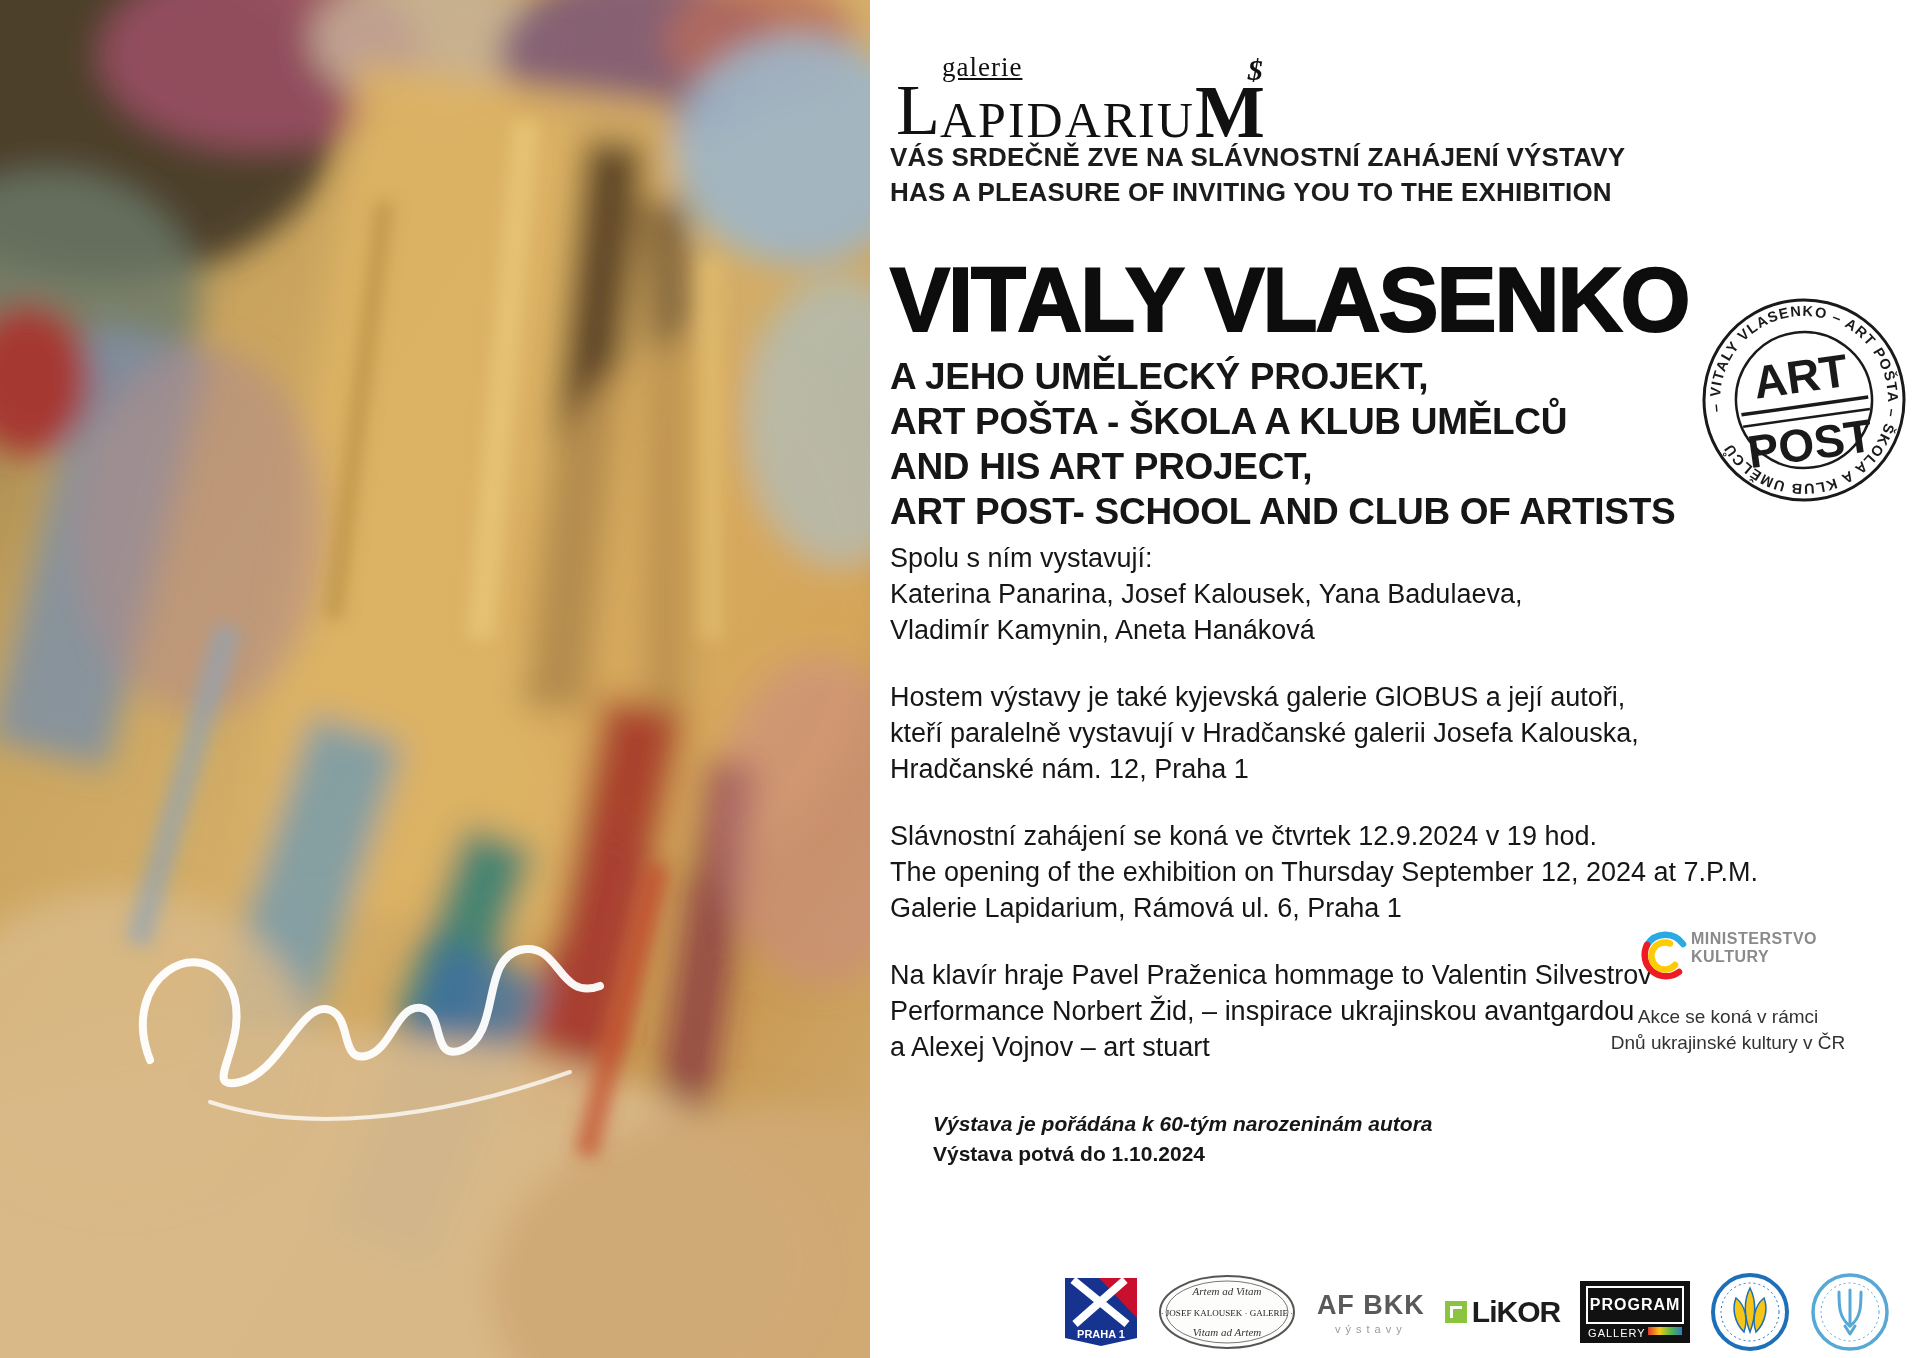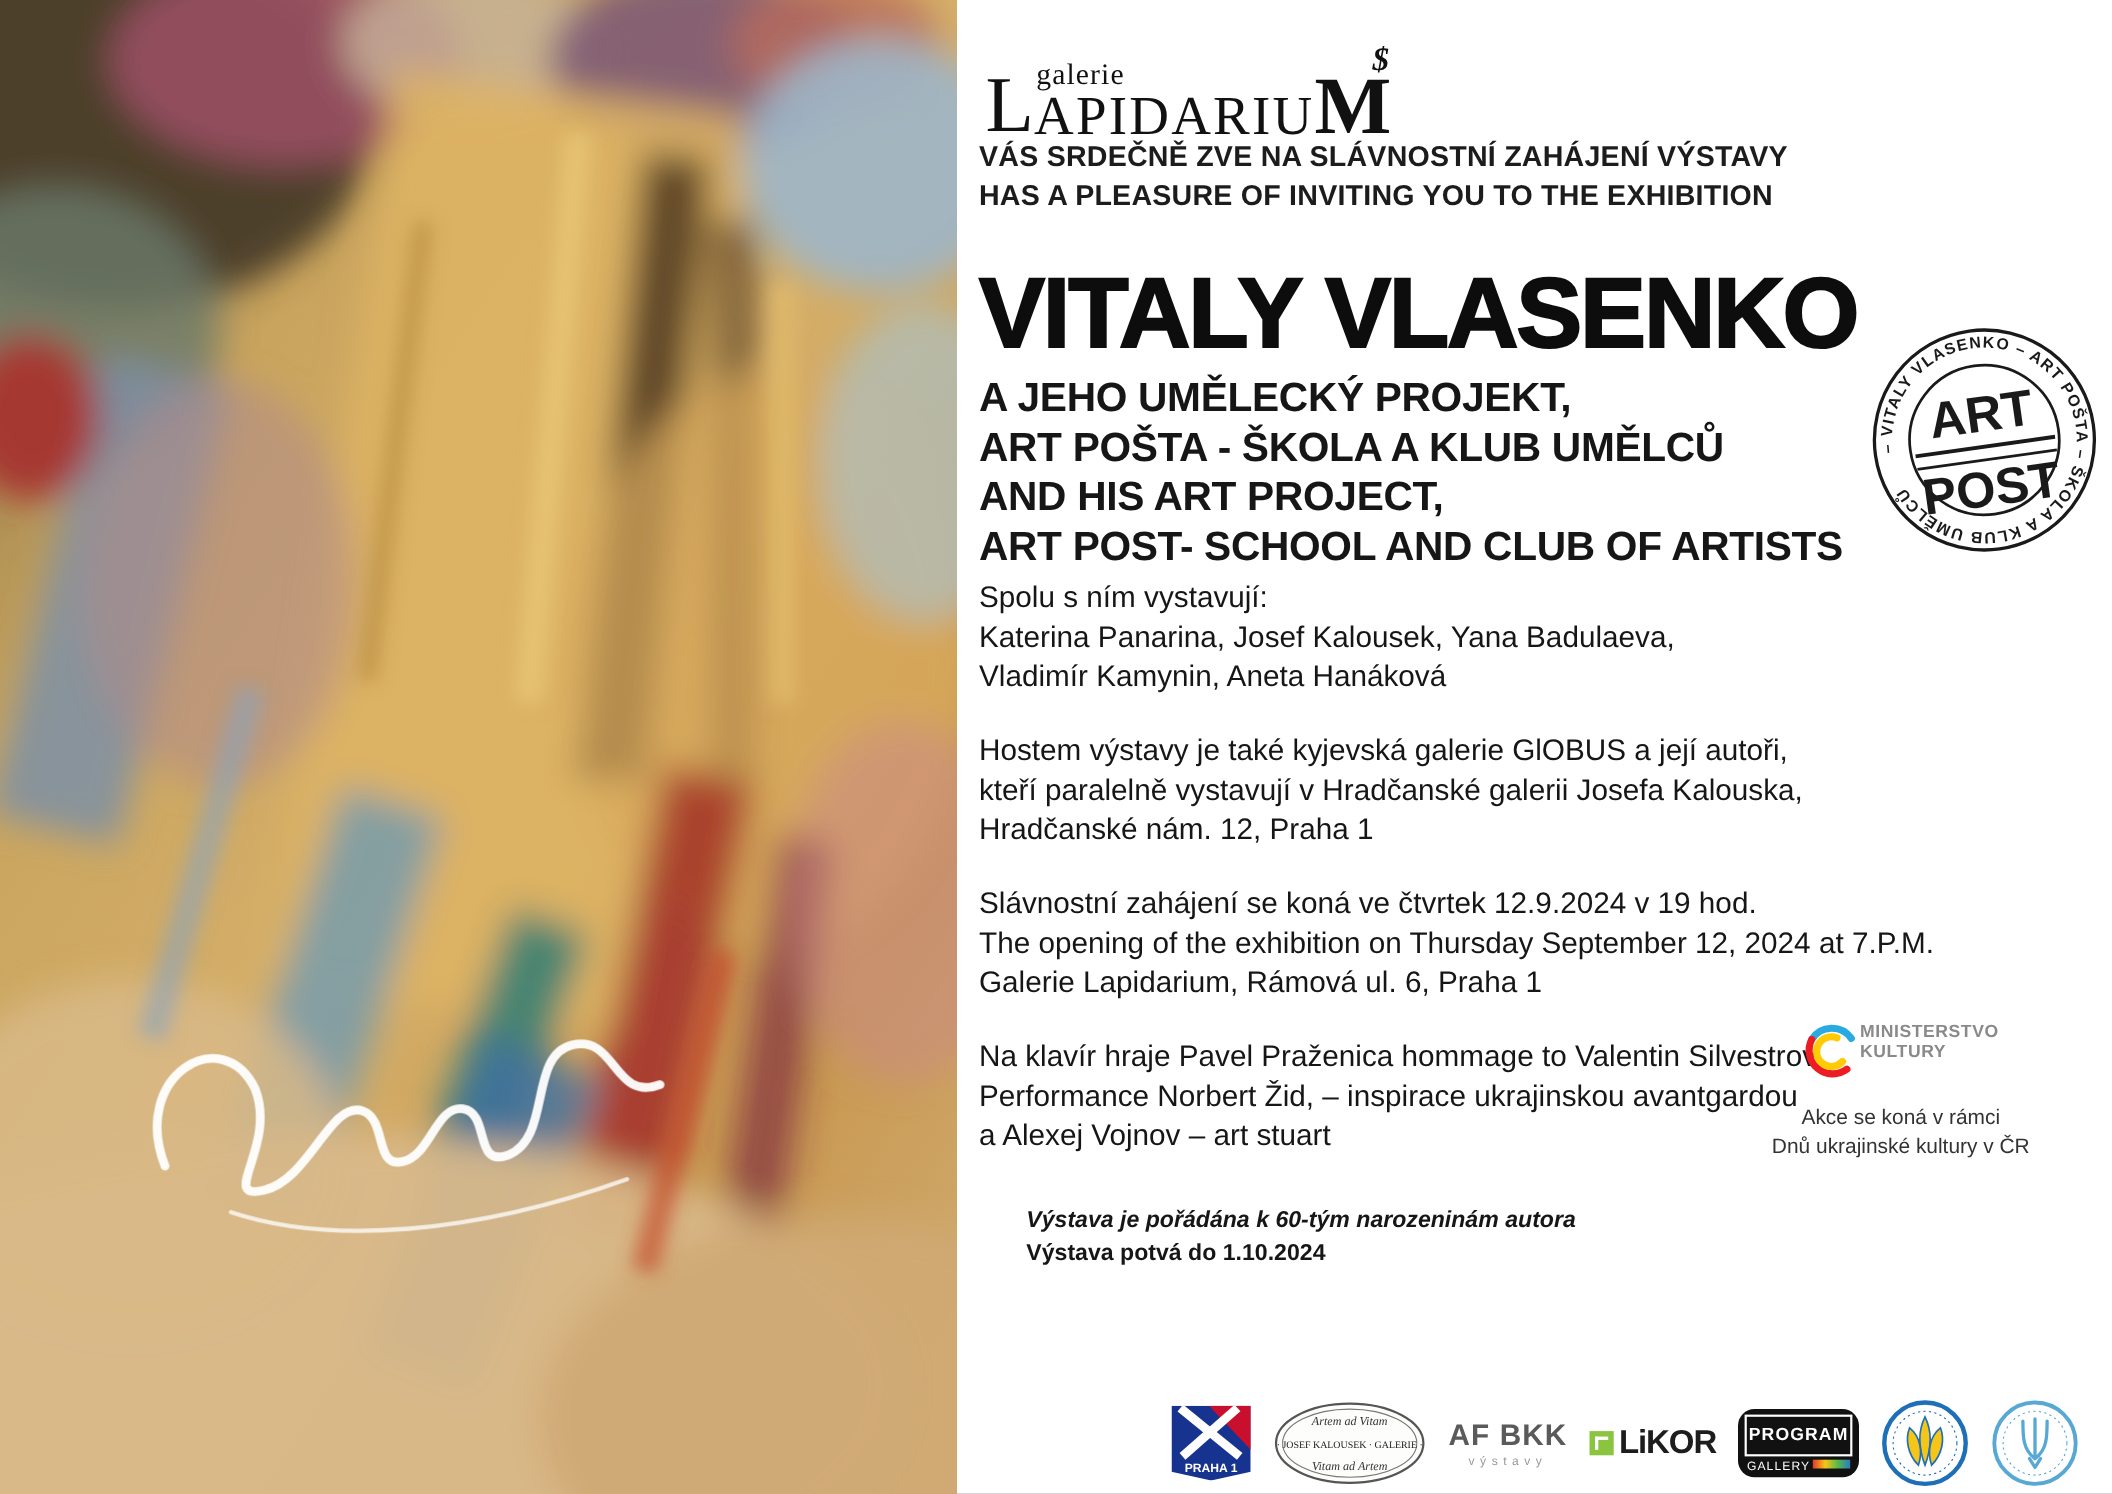--- a/index.html
+++ b/index.html
@@ -12,21 +12,21 @@
   .artwork{ width:870px; height:1358px; position:relative; overflow:hidden; flex:0 0 870px; background:#caa45f; }
   .artwork svg{ display:block; }
 
   
   .content{ flex:1; position:relative; padding:54px 28px 0 20px; color:#1a1a1a; }
 
   
   .logo{ display:flex; align-items:flex-end; font-family:"Liberation Serif", serif; color:#111; line-height:1; margin-left:6px; }
   .logo-l{ font-size:72px; line-height:0.8; }
   .logo-stack{ display:flex; flex-direction:column; align-items:flex-start; }
-  .logo-prefix{ font-size:27px; letter-spacing:1px; margin-bottom:5px; margin-left:2px; }
+  .logo-prefix{ font-size:27px; letter-spacing:1px; margin-bottom:20px; margin-left:2px;text-decoration:underline; }
   .logo-mid{ font-size:50px; letter-spacing:2px; line-height:0.78; }
   .logo-m-wrap{ position:relative; display:inline-block; }
   .logo-m{ font-size:74px; line-height:0.75; font-weight:bold; }
   .logo-ornament{ position:absolute; top:-30px; right:2px; font-size:30px; font-style:italic; font-weight:bold; }
 
   .invite{ font-size:26px; letter-spacing:0.2px; line-height:35px; font-weight:bold; color:#1c1c1c; }
 
   .artist-title{
     margin-top:48px; font-size:90px; font-weight:bold; letter-spacing:-2px;
     line-height:0.95; color:#0d0d0d; -webkit-text-stroke:2px #0d0d0d; white-space:nowrap;
@@ -51,21 +51,21 @@
 
   
   .sponsors{ position:absolute; left:195px; right:30px; bottom:8px; height:76px; display:flex; align-items:center; justify-content:space-between; }
   .sponsor{ display:flex; flex-direction:column; align-items:center; justify-content:center; }
   .afbkk-name{ font-size:27px; font-weight:bold; color:#5a5a5a; letter-spacing:1px; }
   .afbkk-sub{ font-size:11px; color:#9a9a9a; letter-spacing:5px; margin-top:2px; }
   .likor{ display:flex; align-items:center; gap:5px; }
   .likor-box{ width:22px; height:22px; background:#8bc53f; position:relative; }
   .likor-box::after{ content:""; position:absolute; inset:5px 5px 5px 5px; border:3px solid #fff; border-right:none; border-bottom:none; }
   .likor-name{ font-size:30px; font-weight:bold; color:#1d1d1d; letter-spacing:-1px; }
-  .program-logo{ width:110px; height:62px; background:#111; padding:5px 6px 4px 6px; display:flex; flex-direction:column;border-radius:15px; }
+  .program-logo{ width:110px; height:62px; background:#111; padding:5px 6px 4px 6px; display:flex; flex-direction:column; }
   .program-top{ border:2px solid #fff; flex:1; display:flex; align-items:center; justify-content:center; color:#fff; font-size:16px; font-weight:bold; letter-spacing:1px; }
   .program-bottom{ display:flex; align-items:flex-start; justify-content:space-between; padding:3px 2px 0 2px; }
   .program-bottom span{ color:#fff; font-size:11px; letter-spacing:1px; }
   .program-stripe{ width:34px; height:8px; background:linear-gradient(90deg,#e23a2e,#f7c616,#58b947,#2b7bc0); }
 </style>
 </head>
 <body>
 
 <div class="poster">
 

